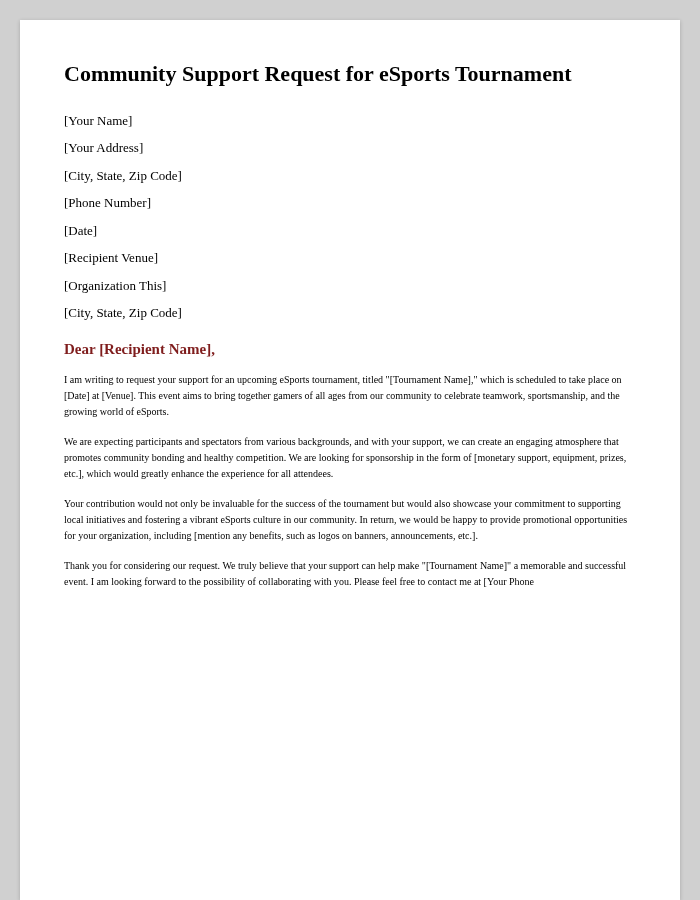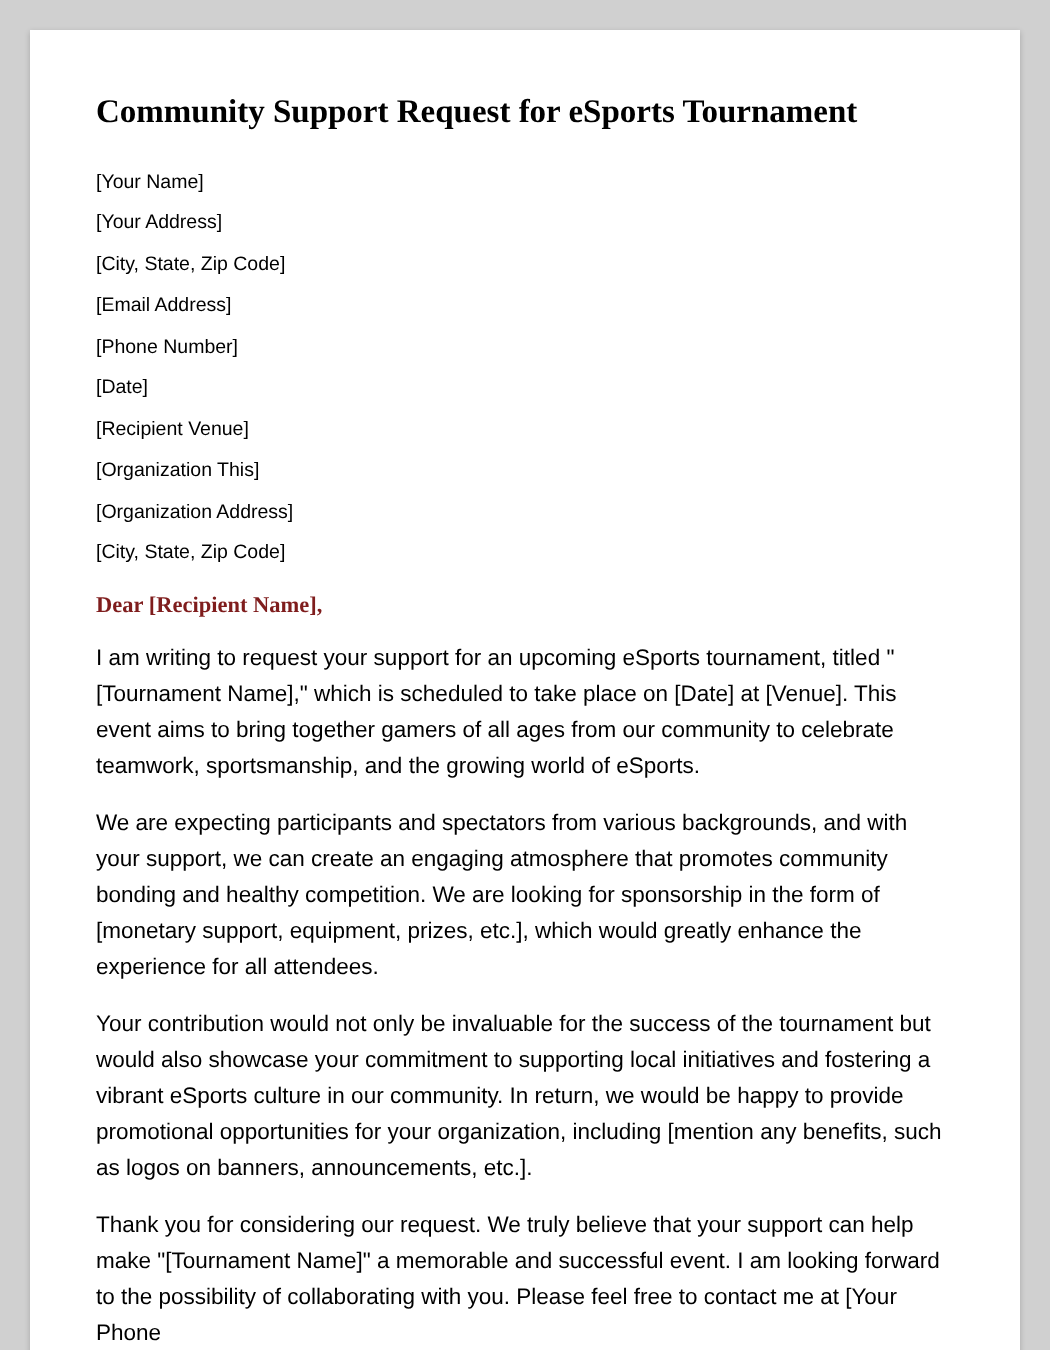--- a/index.html
+++ b/index.html
@@ -37,61 +37,59 @@
 
     .address-block {
       margin-bottom: 0;
     }
 
     .address-line {
       font-size: 13px;
       color: #000;
       line-height: 1.5;
       margin-bottom: 8px;
-      font-family: Liberation Sans, sans-serif;
+      font-family: Liberation Serif, serif;
     }
 
     .salutation {
       font-size: 15px;
       font-weight: bold;
       color: #7f1d1d;
       margin-top: 18px;
       margin-bottom: 14px;
       font-family: Georgia, serif;
     }
 
     .body-paragraph {
-      font-size: 15px;
+      font-size: 10px;
       color: #000;
       line-height: 1.6;
       margin-bottom: 14px;
-      font-family: Liberation Sans, sans-serif;
+      font-family: Liberation Serif, serif;
       text-align: left;
     }
   </style>
 </head>
 <body>
 
 <div class="page-container">
 
   <div class="letter-title">Community Support Request for eSports Tournament</div>
 
   <div class="address-block">
     <div class="address-line">[Your Name]</div>
     <div class="address-line">[Your Address]</div>
     <div class="address-line">[City, State, Zip Code]</div>
-    <div class="address-line">[Email Address]</div>
     <div class="address-line">[Phone Number]</div>
     <div class="address-line">[Date]</div>
   </div>
 
   <div class="address-block" style="margin-top:8px;">
     <div class="address-line">[Recipient Venue]</div>
     <div class="address-line">[Organization This]</div>
-    <div class="address-line">[Organization Address]</div>
     <div class="address-line">[City, State, Zip Code]</div>
   </div>
 
   <div class="salutation">Dear [Recipient Name],</div>
 
   <p class="body-paragraph">I am writing to request your support for an upcoming eSports tournament, titled "[Tournament Name]," which is scheduled to take place on [Date] at [Venue]. This event aims to bring together gamers of all ages from our community to celebrate teamwork, sportsmanship, and the growing world of eSports.</p>
   <p class="body-paragraph">We are expecting participants and spectators from various backgrounds, and with your support, we can create an engaging atmosphere that promotes community bonding and healthy competition. We are looking for sponsorship in the form of [monetary support, equipment, prizes, etc.], which would greatly enhance the experience for all attendees.</p>
   <p class="body-paragraph">Your contribution would not only be invaluable for the success of the tournament but would also showcase your commitment to supporting local initiatives and fostering a vibrant eSports culture in our community. In return, we would be happy to provide promotional opportunities for your organization, including [mention any benefits, such as logos on banners, announcements, etc.].</p>
   <p class="body-paragraph">Thank you for considering our request. We truly believe that your support can help make "[Tournament Name]" a memorable and successful event. I am looking forward to the possibility of collaborating with you. Please feel free to contact me at [Your Phone</p>
 

